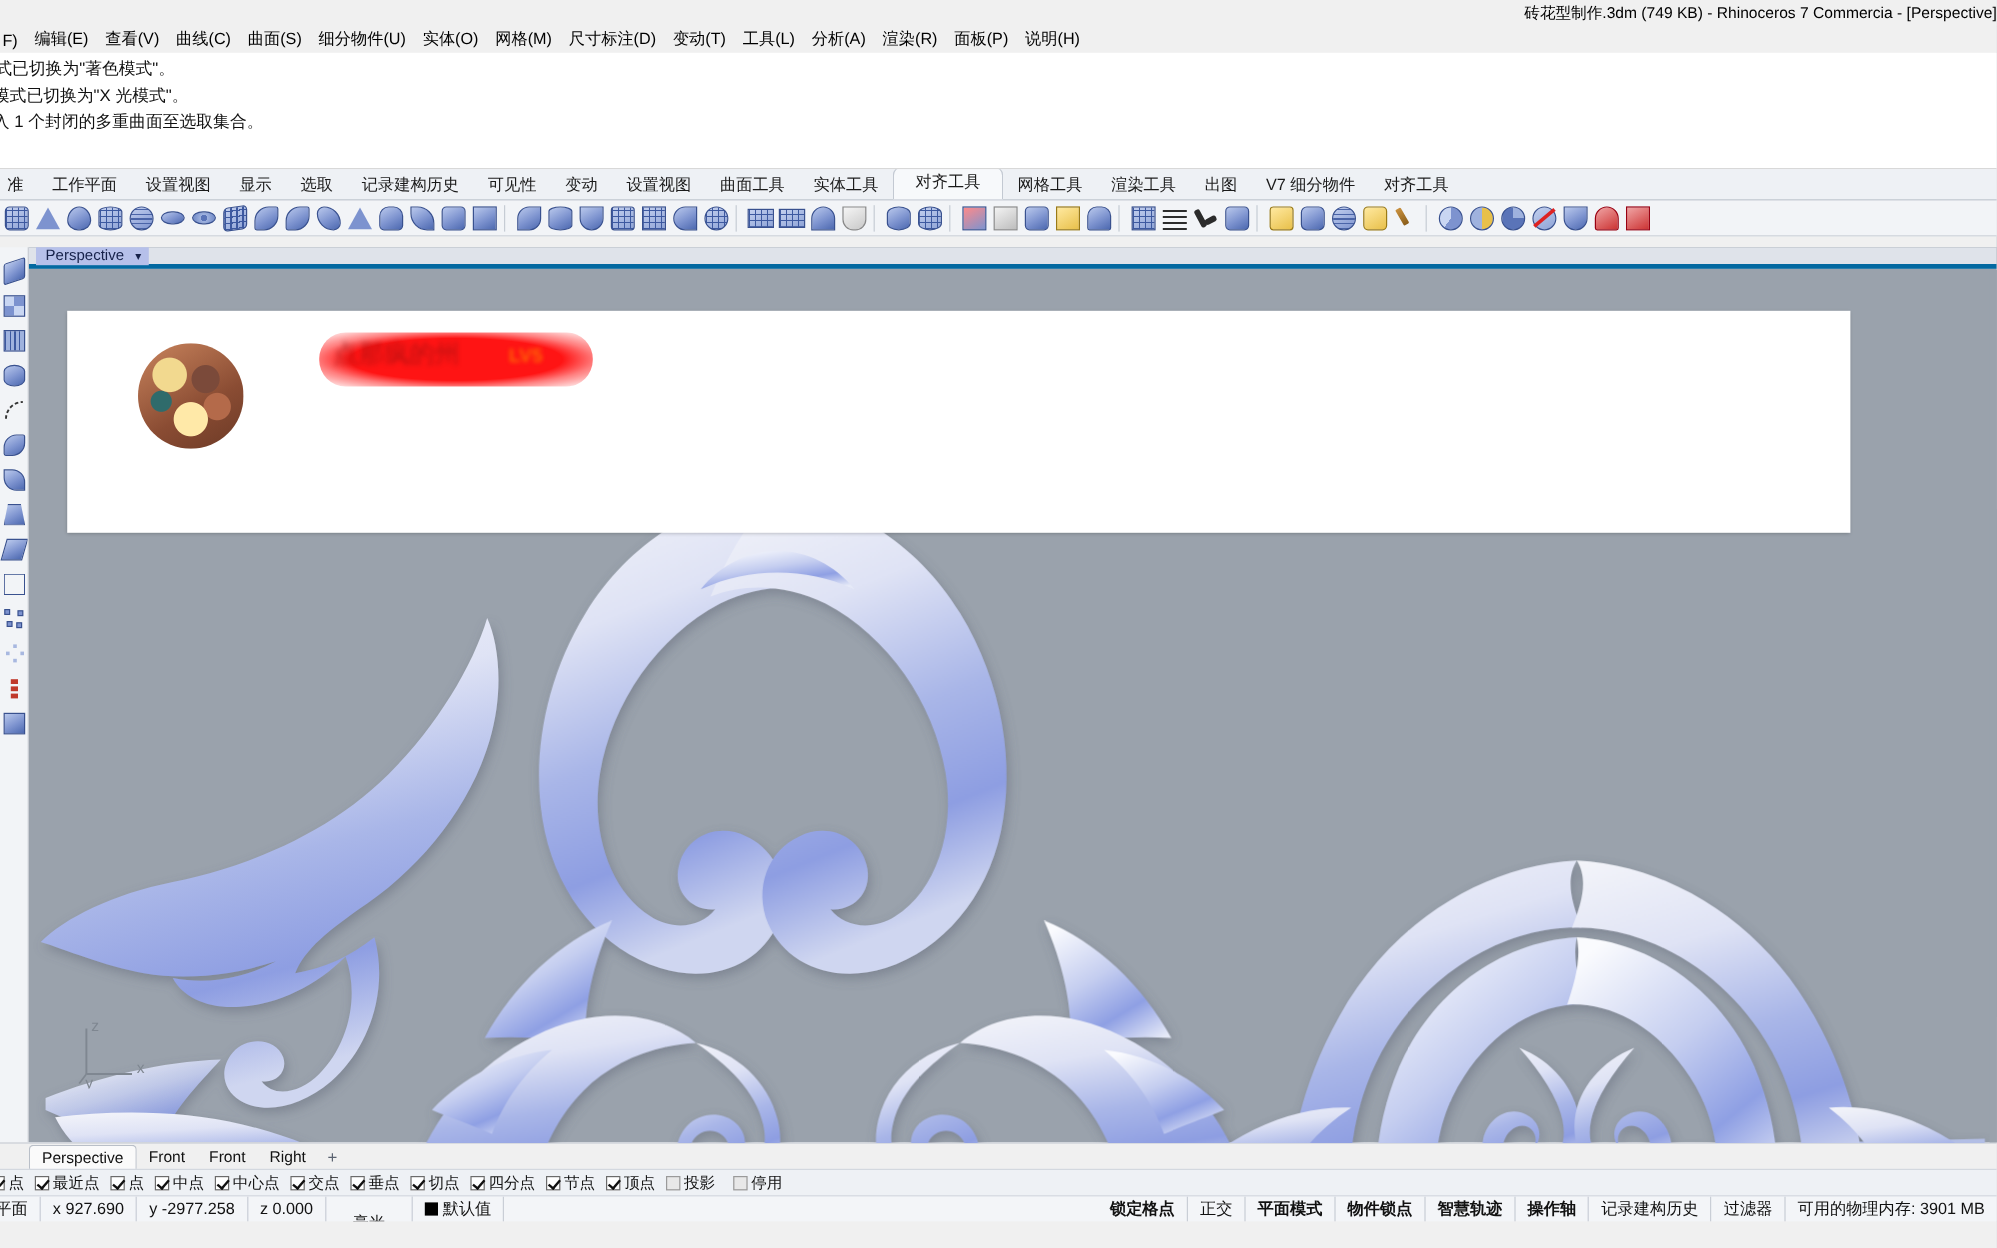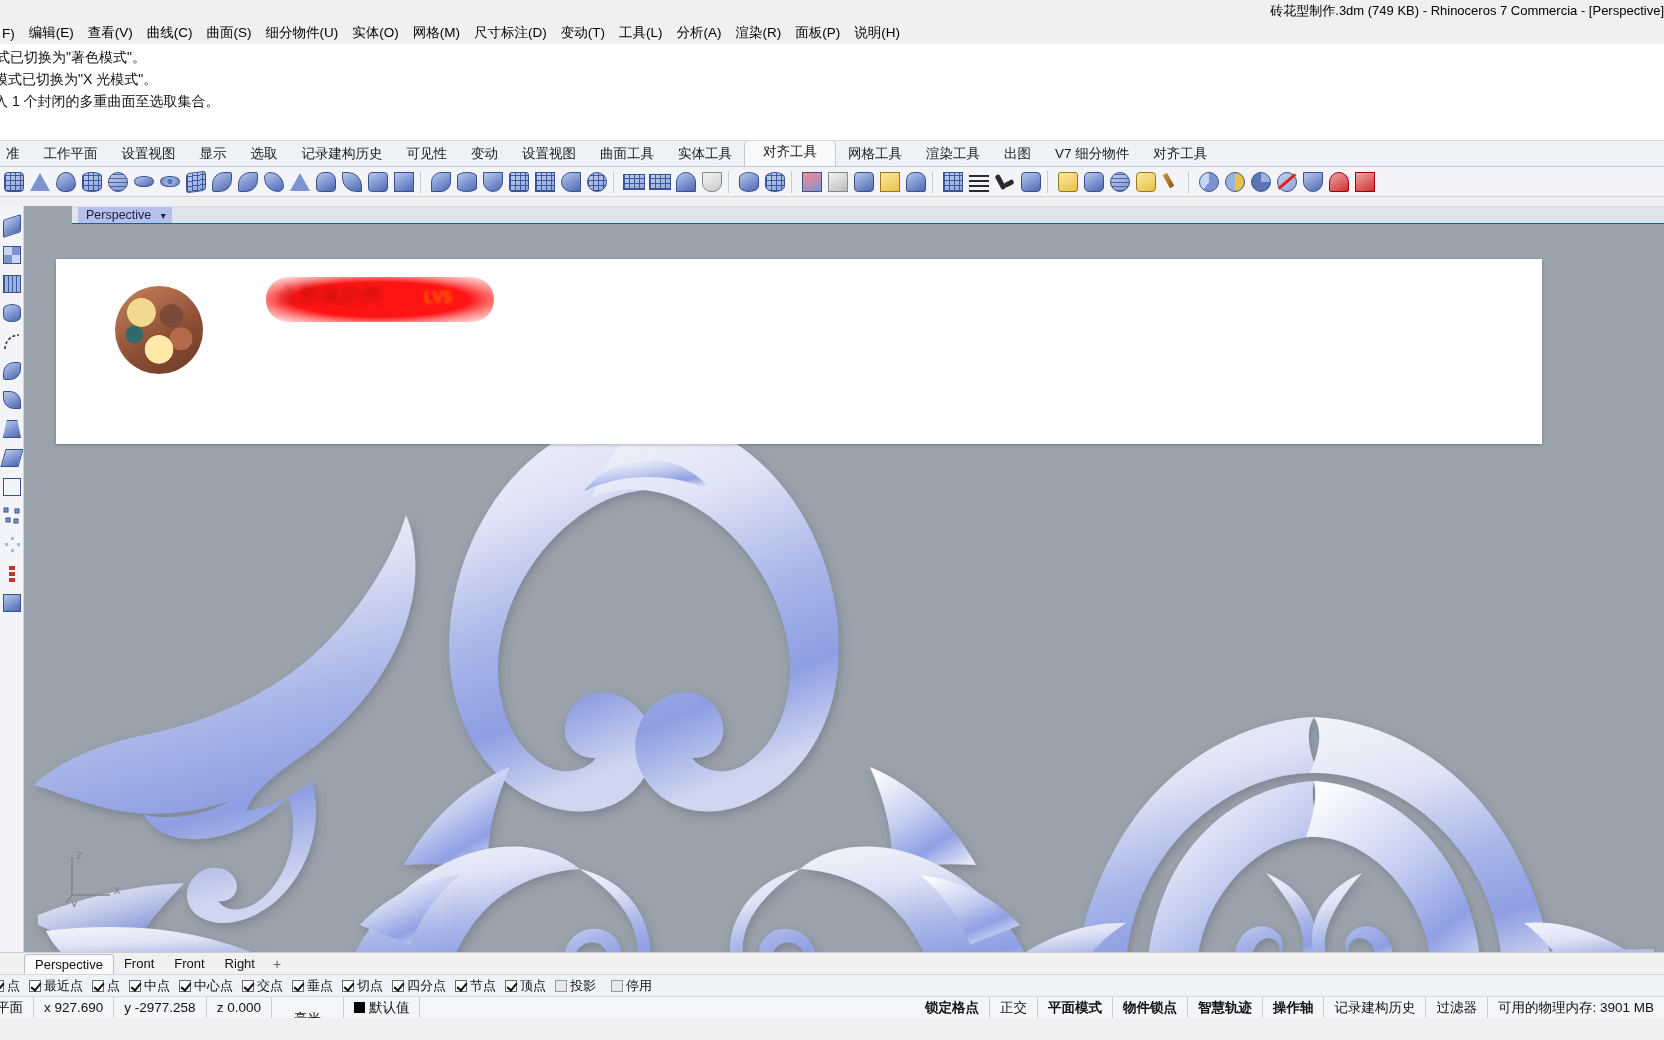--- a/index.html
+++ b/index.html
@@ -105,22 +105,22 @@
       background:linear-gradient(150deg,#b9c8ec 0%,#7d93cf 55%,#4d69b0 100%);
       border:1px solid #39518f;}
   #lefttoolbar .lg.none{background:none;border:none}
 
   
   #viewportarea{
     position:absolute; left:24px; top:206px; right:0; bottom:88px;
     background:#9aa2ac; overflow:hidden;
   }
   #vptitlebar{
-    height:18px; background:#dfe3ea; border-bottom:1px solid #0369a1;
-    display:flex; align-items:center;margin-left:48px;
+    height:18px; background:#dfe3ea; border-bottom:4px solid #0369a1;
+    display:flex; align-items:center;
   }
   #vptitle{
     background:#b6c0ea; color:#16214a; font-size:12.5px; padding:1px 6px 1px 8px;
     margin-left:6px; font-weight:400;
   }
   #vptitle .chev{ margin-left:6px; font-size:10px; }
   #vpbody{ position:absolute; top:19px; left:0; right:0; bottom:0;
            background:#9aa2ac; overflow:hidden; }
 
   

